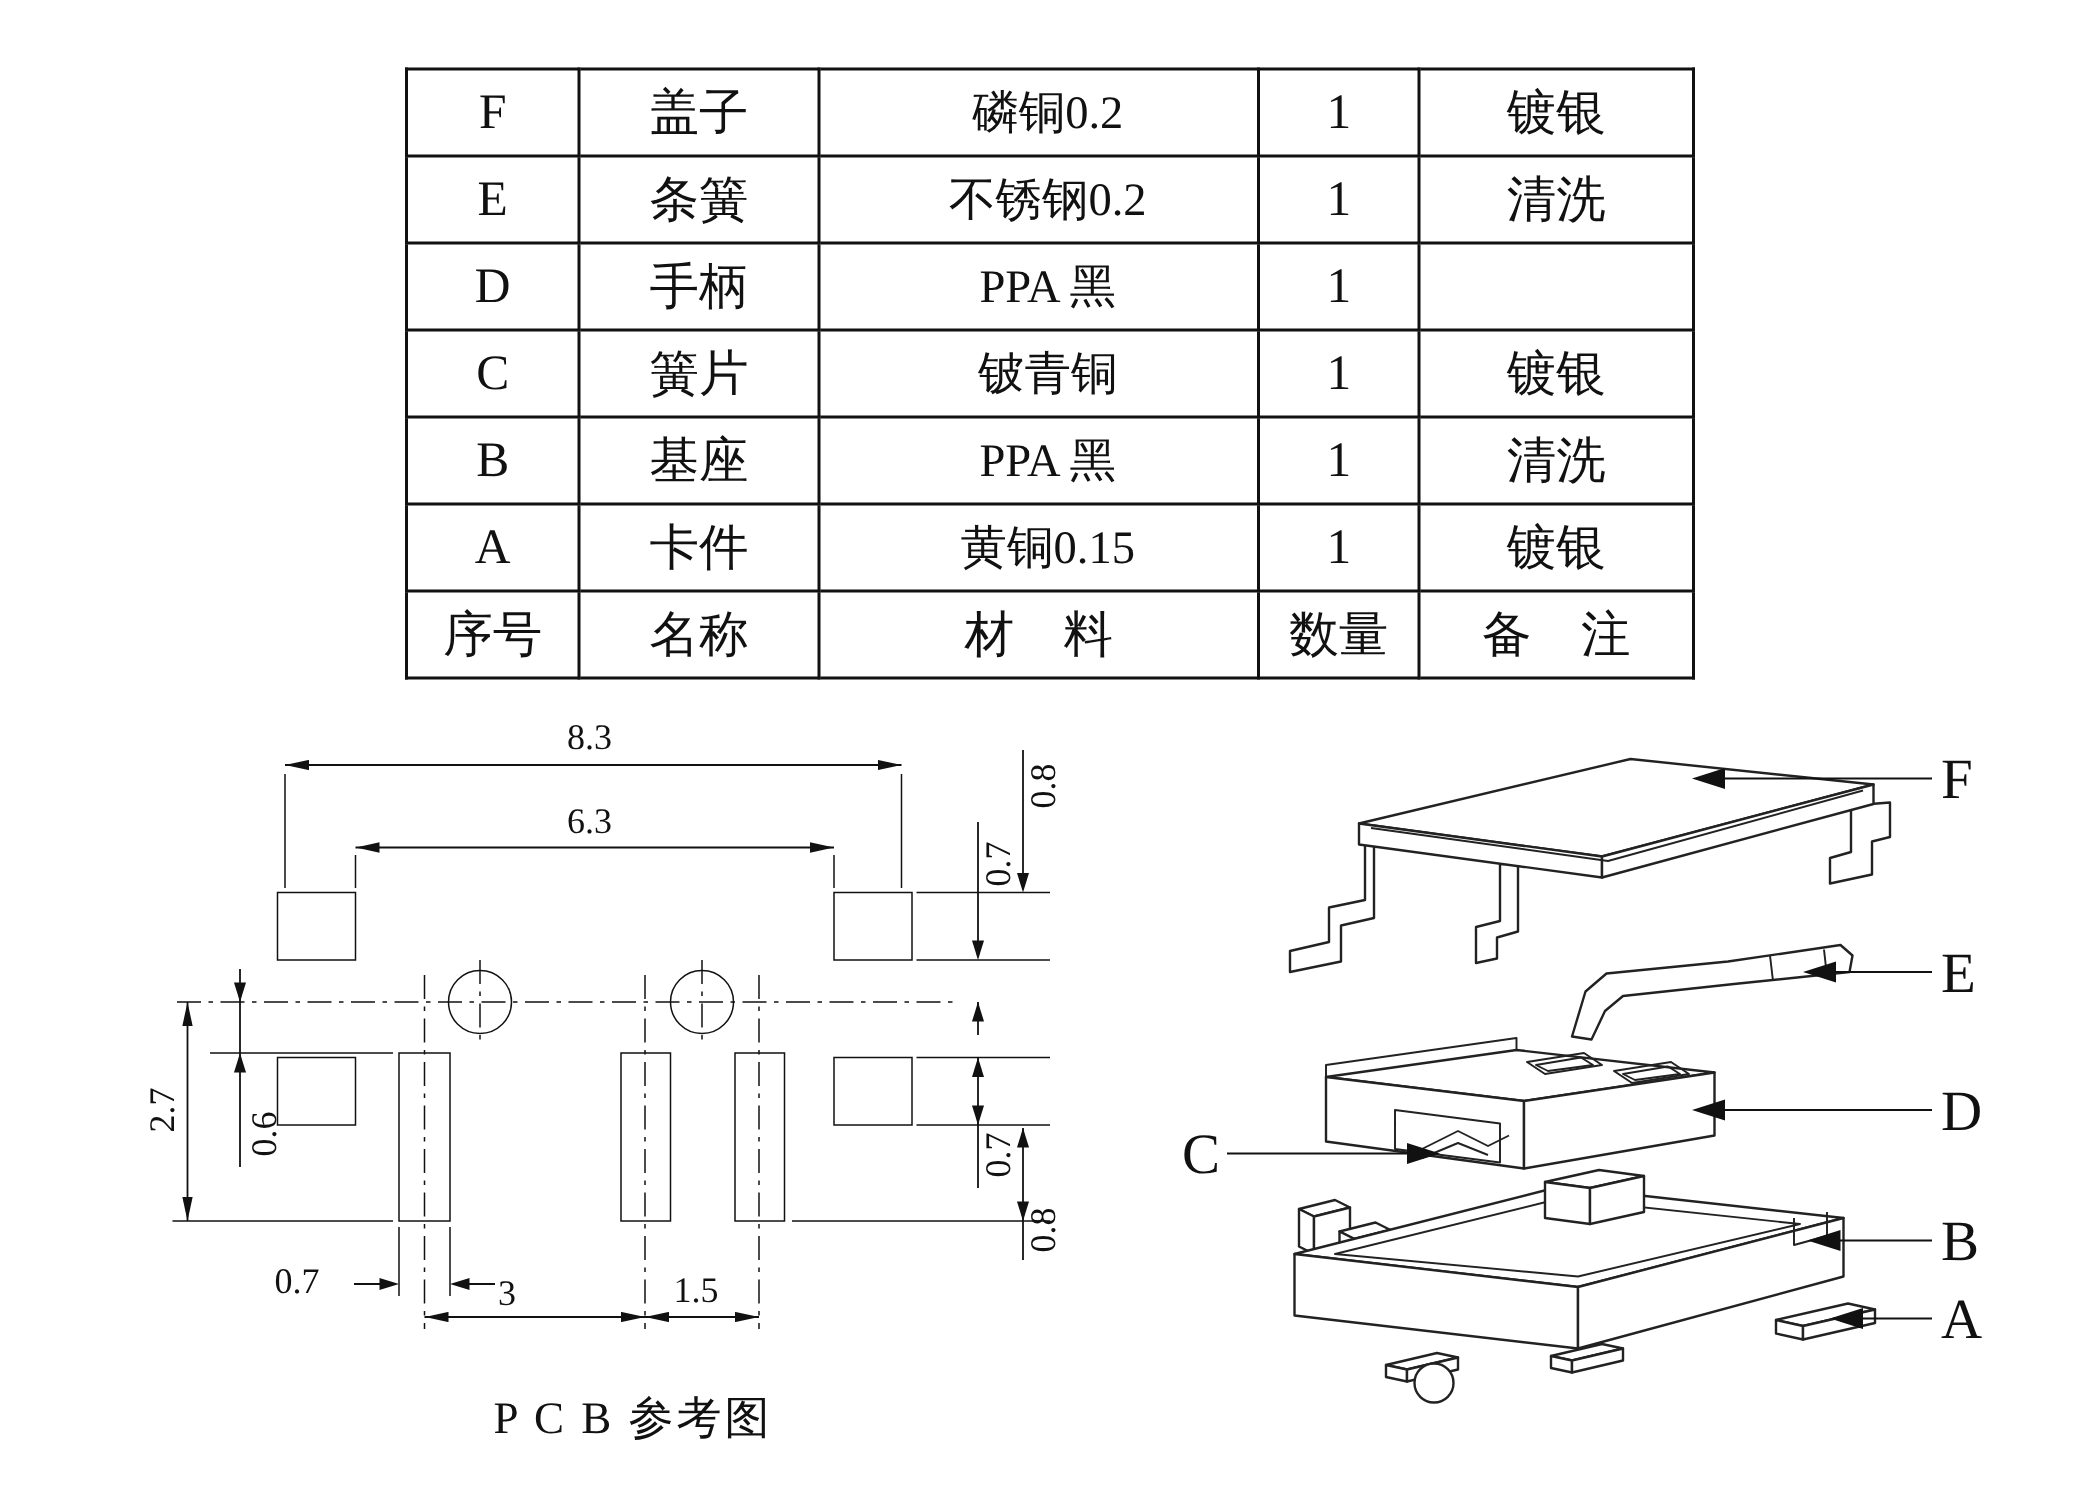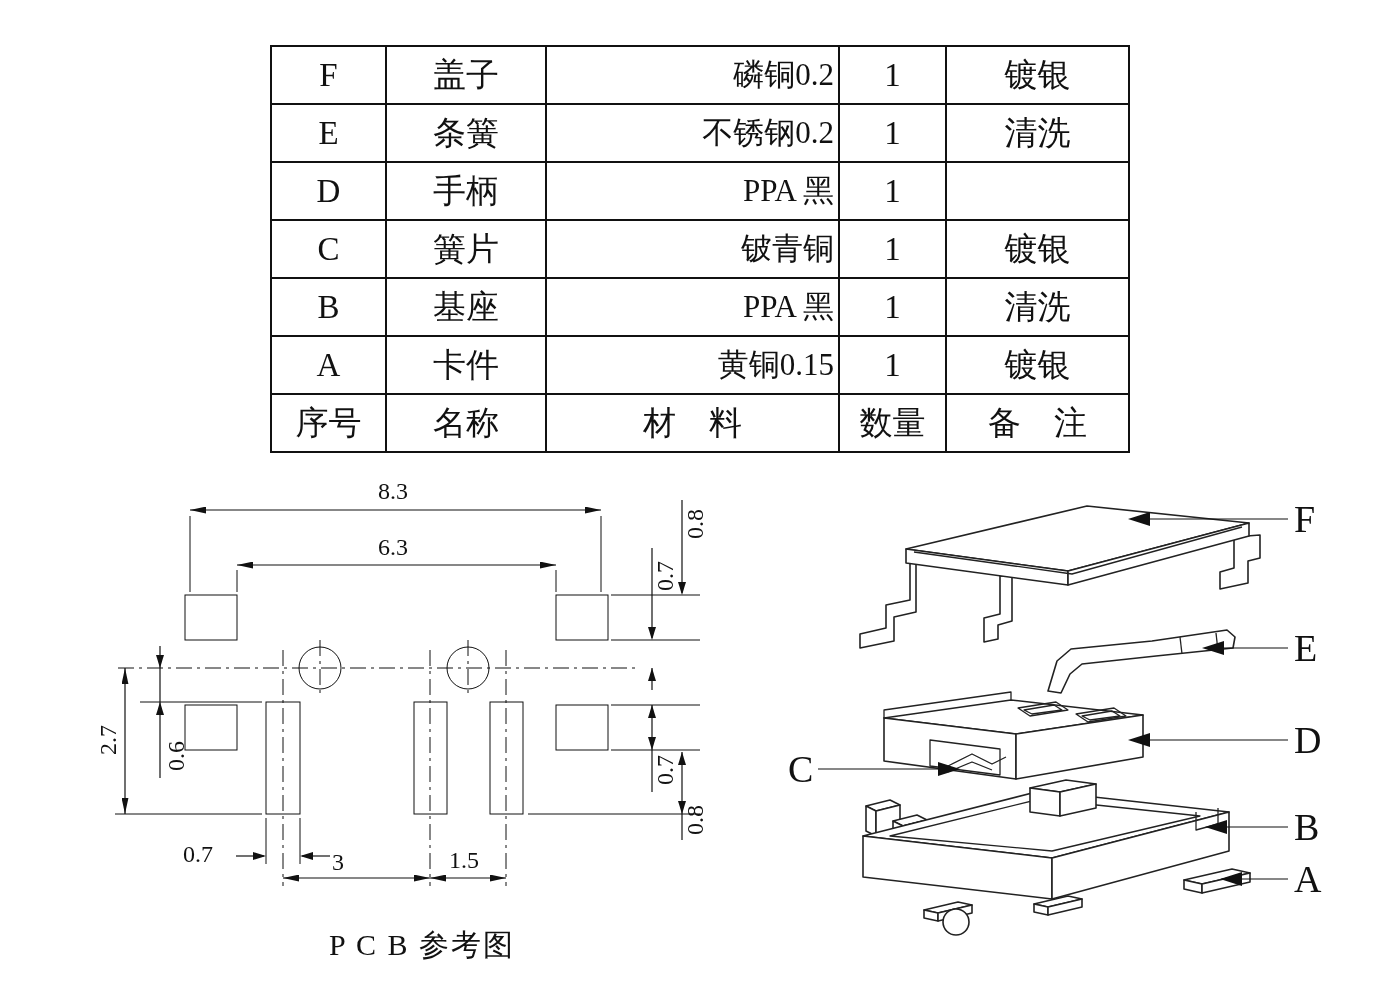--- a/index.html
+++ b/index.html
@@ -12,21 +12,21 @@
   svg{position:absolute;left:0;top:0;}
   table.bom{
     position:absolute;left:270px;top:45px;z-index:5;
     border-collapse:collapse;table-layout:fixed;background:#fff;
   }
   table.bom td{
     border:2px solid #111;height:56px;padding:0 4px;
     font-size:33px;text-align:center;vertical-align:middle;
     white-space:nowrap;overflow:hidden;
   }
-  table.bom td.mat{text-align:right;padding-left:16px;font-size:31px;}
+  table.bom td.mat{text-align:center;padding-left:16px;font-size:31px;}
   table.bom td.mat-h{text-align:center;font-size:33px;margin-left:27px;}
   .dim{stroke:#111;stroke-width:1.2;fill:none;}
   .ext{stroke:#111;stroke-width:1;fill:none;}
   .cl{stroke:#111;stroke-width:1;fill:none;stroke-dasharray:16 5 3 5;}
   .part{stroke:#222;stroke-width:1.6;fill:#fff;stroke-linejoin:round;}
   .partline{stroke:#222;stroke-width:1.3;fill:none;stroke-linejoin:round;}
   .arr{fill:#111;stroke:none;}
   .dimtxt{font-size:24px;fill:#111;text-anchor:middle;font-family:"Liberation Serif","DejaVu Serif",serif;}
   .lbltxt{font-size:38px;fill:#111;font-family:"Liberation Serif","DejaVu Serif",serif;}
   .captxt{font-size:30px;fill:#111;text-anchor:middle;letter-spacing:2px;font-family:"Liberation Serif","DejaVu Serif",serif;}

